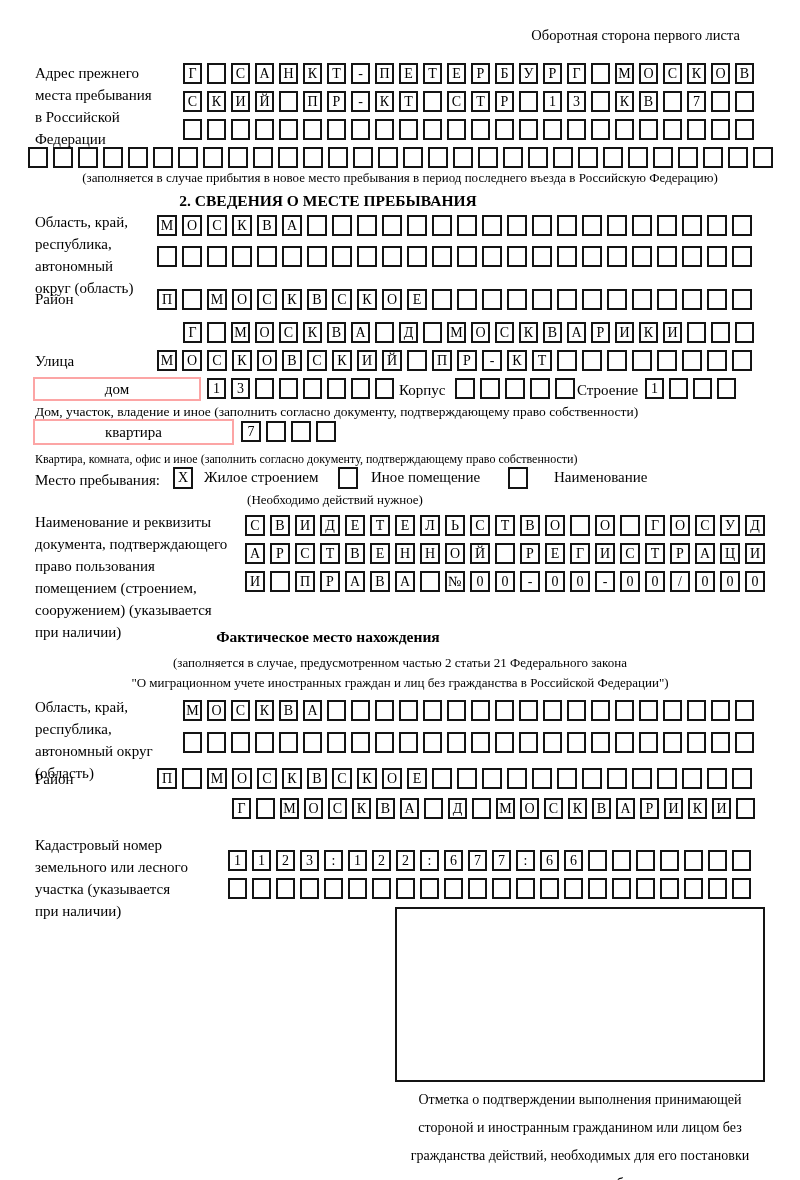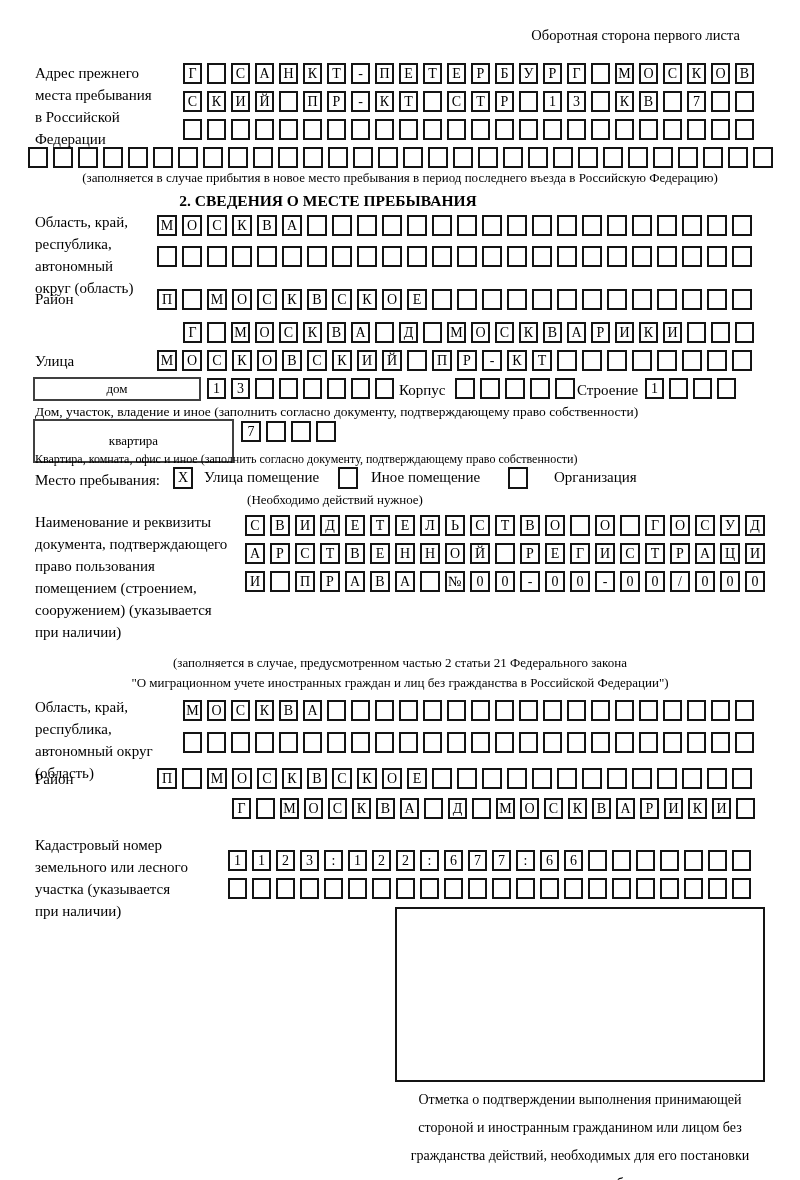--- a/index.html
+++ b/index.html
@@ -13,22 +13,22 @@
   .center { text-align:center; width:800px; left:0; }
   .title { position:absolute; width:656px; left:0; text-align:center; font-weight:bold; font-size:15.5px; }
   .cellrow { position:absolute; display:flex; gap:5px; }
   .cell {
     flex:none; width:19px; height:21px; box-sizing:border-box;
     border:2px solid #141414; display:flex; align-items:center; justify-content:center;
     font-size:14px; line-height:1;
   }
   .w20 .cell { width:20px; }
   .titlebox {
-    position:absolute; box-sizing:border-box; border:2px solid #404040;
-    display:flex; align-items:center; justify-content:center; font-size:13px;
+    position:absolute; box-sizing:border-box; border:2px solid #fca5a5;
+    display:flex; align-items:center; justify-content:center; font-size:15px;
   }
   .checkbox {
     position:absolute; width:20px; height:22px; box-sizing:border-box;
     border:2px solid #141414; display:flex; align-items:center; justify-content:center;
     font-size:14px;
   }
   .cb-label { position:absolute; font-size:15px; }
   .stamp {
     position:absolute; left:395px; top:907px; width:370px; height:175px;
     box-sizing:border-box; border:2px solid #141414;
@@ -322,36 +322,36 @@
     </div>
   <div class="lbl" style="left:577px; top:379px;">Строение</div>
   <div class="cellrow" style="left:645px; top:378px;">
       <span class="cell">1</span>
       <span class="cell"></span>
       <span class="cell"></span>
       <span class="cell"></span>
     </div>
   <div class="note" style="left:35px; top:404px; font-size:13.5px;">Дом, участок, владение и иное (заполнить согласно документу, подтверждающему право собственности)</div>
 
-  <div class="titlebox" style="left:33px; top:419px; width:201px; height:44px;">квартира</div>
+  <div class="titlebox" style="left:33px; top:419px; width:201px; height:26px;">квартира</div>
   <div class="cellrow w20" style="left:241px; top:421px;">
       <span class="cell">7</span>
       <span class="cell"></span>
       <span class="cell"></span>
       <span class="cell"></span>
     </div>
   <div class="note" style="left:35px; top:451px; font-size:12px;">Квартира, комната, офис и иное (заполнить согласно документу, подтверждающему право собственности)</div>
 
   <div class="lbl" style="left:35px; top:469px;">Место пребывания:</div>
   <div class="checkbox" style="left:173px; top:467px;">X</div>
-  <div class="cb-label" style="left:204px; top:469px;">Улица помещение</div>
+  <div class="cb-label" style="left:204px; top:469px;">Жилое строением</div>
   <div class="checkbox" style="left:338px; top:467px;"></div>
   <div class="cb-label" style="left:371px; top:469px;">Иное помещение</div>
   <div class="checkbox" style="left:508px; top:467px;"></div>
-  <div class="cb-label" style="left:554px; top:469px;">Организация</div>
+  <div class="cb-label" style="left:554px; top:469px;">Наименование</div>
   <div class="note" style="left:140px; top:492px; width:390px; text-align:center;">(Необходимо действий нужное)</div>
 
   <div class="lbl" style="left:35px; top:511px;">Наименование и реквизиты
 документа, подтверждающего
 право пользования
 помещением (строением,
 сооружением) (указывается
 при наличии)</div>
   <div class="cellrow w20" style="left:245px; top:515px;">
       <span class="cell">С</span>
@@ -416,20 +416,21 @@
       <span class="cell">0</span>
       <span class="cell">-</span>
       <span class="cell">0</span>
       <span class="cell">0</span>
       <span class="cell">/</span>
       <span class="cell">0</span>
       <span class="cell">0</span>
       <span class="cell">0</span>
     </div>
 
+  <div class="title" style="top:628px;">Фактическое место нахождения</div>
   <div class="note center" style="top:655px;">(заполняется в случае, предусмотренном частью 2 статьи 21 Федерального закона</div>
   <div class="note center" style="top:675px;">"О миграционном учете иностранных граждан и лиц без гражданства в Российской Федерации")</div>
 
   <div class="lbl" style="left:35px; top:696px;">Область, край,
 республика,
 автономный округ
 (область)</div>
   <div class="cellrow" style="left:183px; top:700px;">
       <span class="cell">М</span>
       <span class="cell">О</span>

